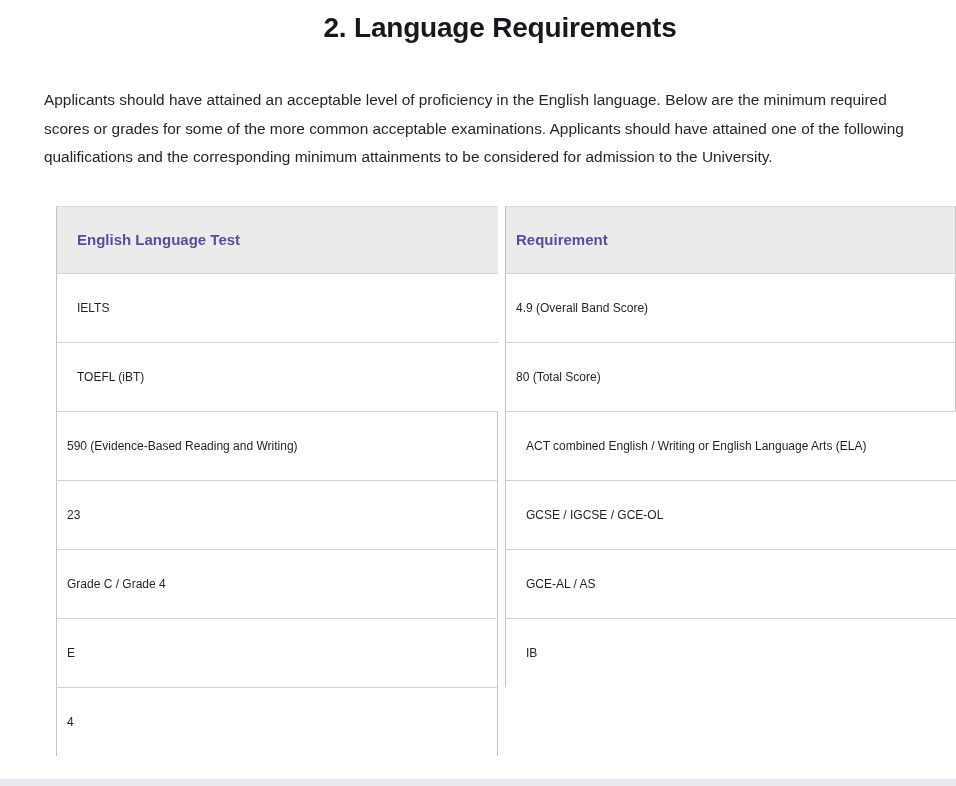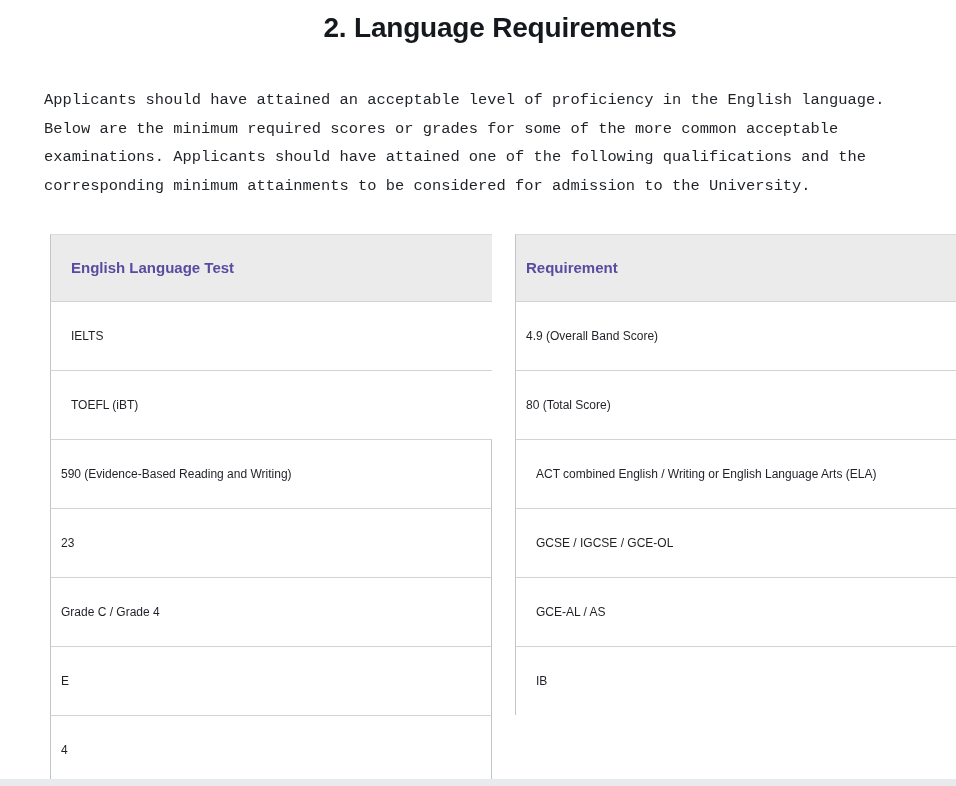--- a/index.html
+++ b/index.html
@@ -27,30 +27,29 @@
     line-height: 32px;
     text-align: center;
   }
 
   .intro-paragraph {
     margin-top: 42px;
     width: 884px;
     font-size: 15.4px;
     line-height: 28.5px;
     color: #1f2328;
-    font-family: Liberation Mono, monospace;
   }
 
   .req-table {
     margin-top: 34px;
-    margin-left: 6px;
+    margin-left: 12px;
     width: 712px;
     display: grid;
     grid-template-columns: 442px 451px;
-    column-gap: 23px;
+    column-gap: 7px;
   }
 
   .cell {
     padding: 20px;
     font-size: 12px;
     line-height: 28px;
     color: #1f2127;
     background: #ffffff;
   }
 

